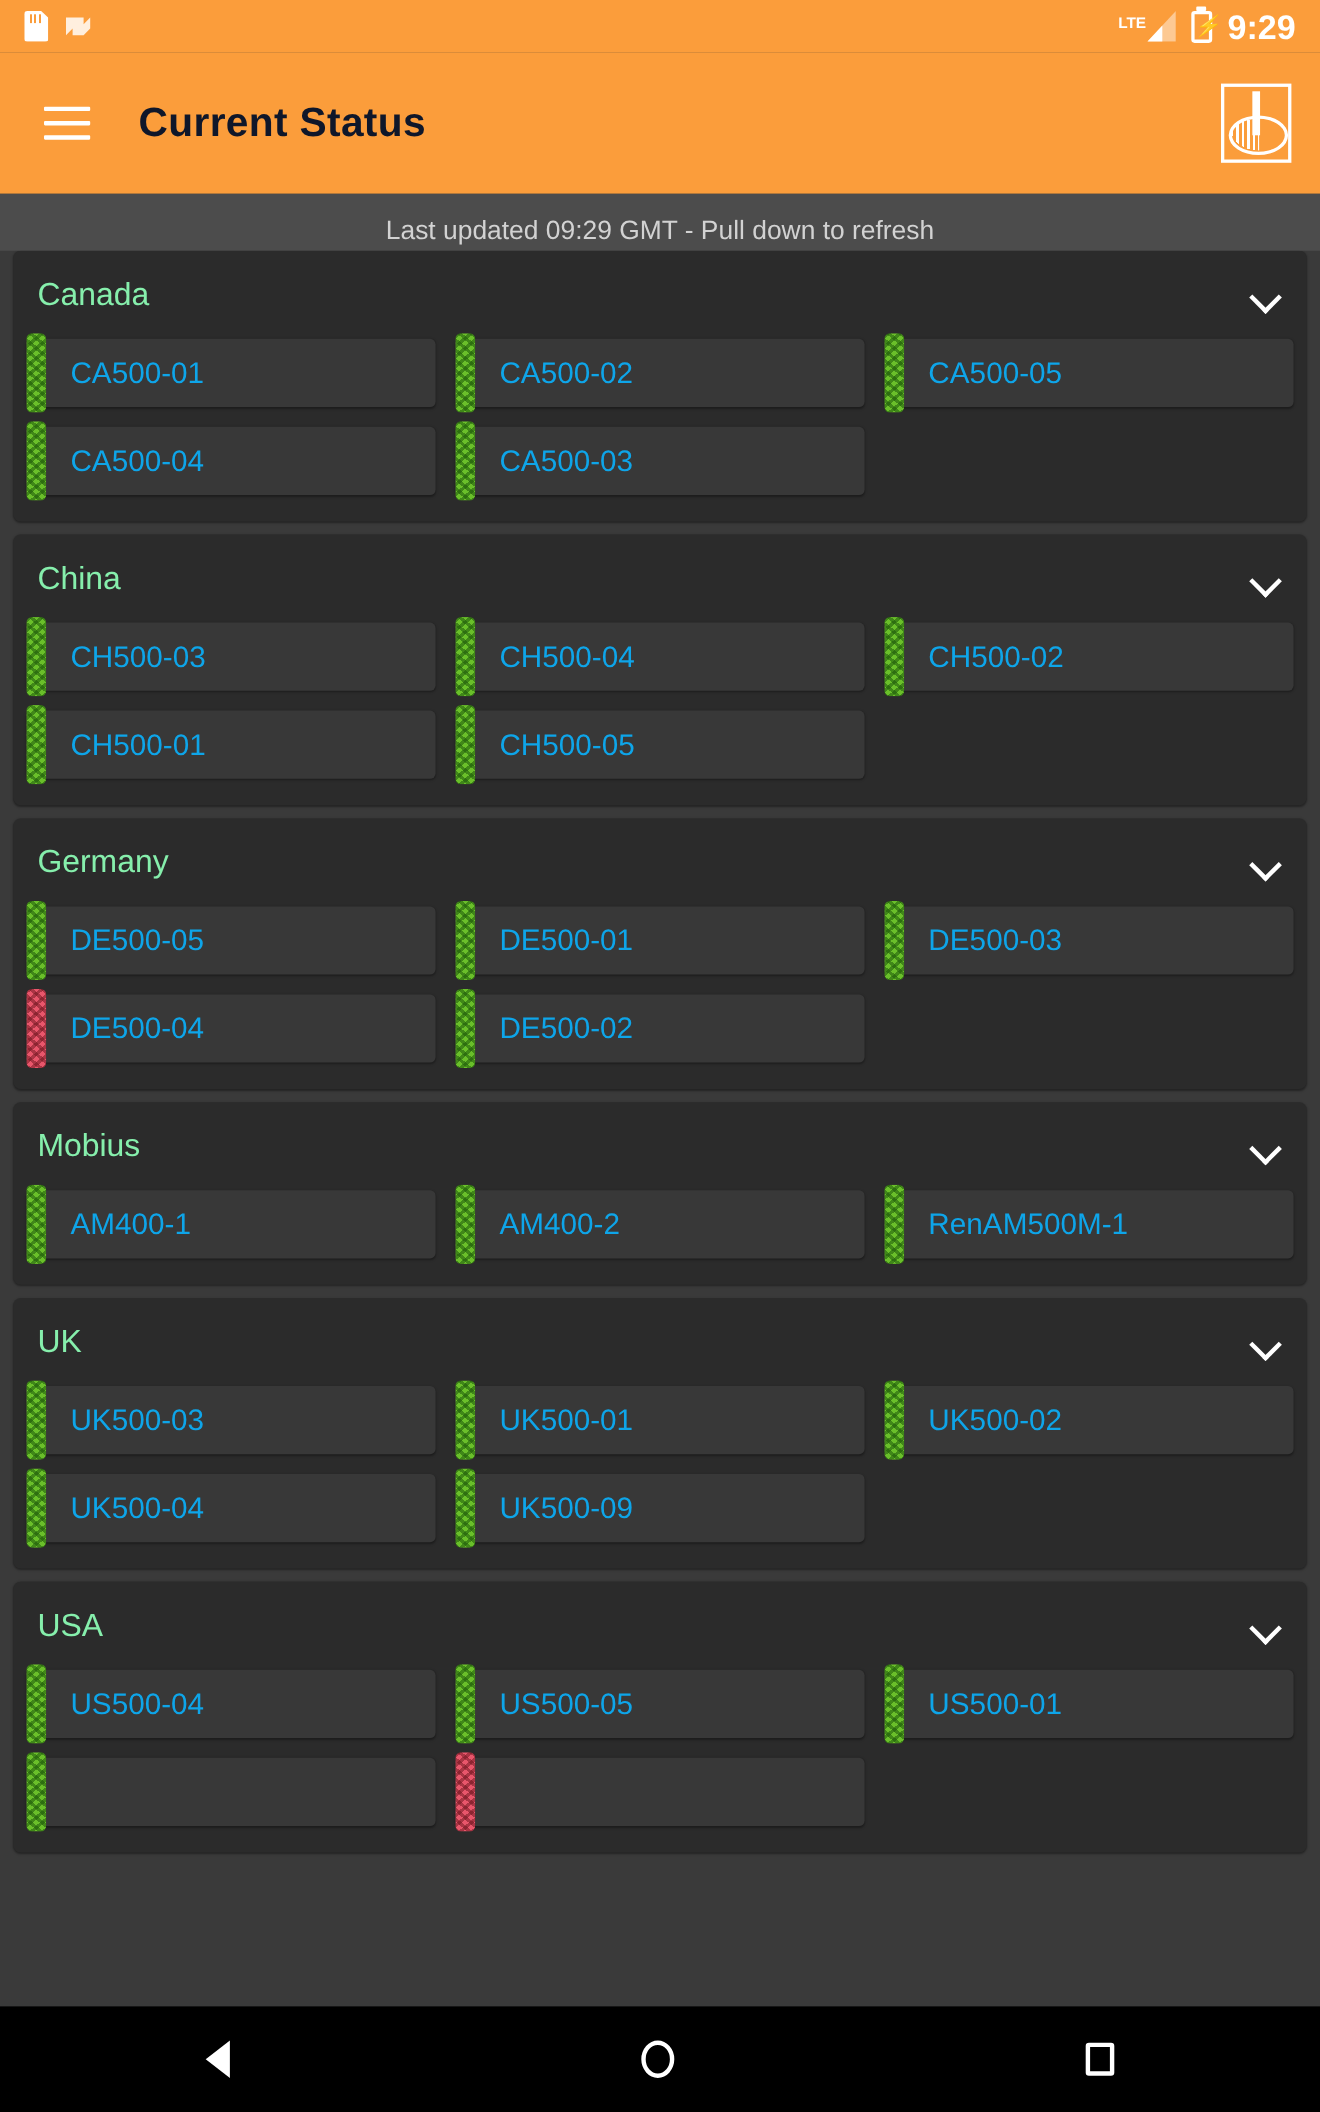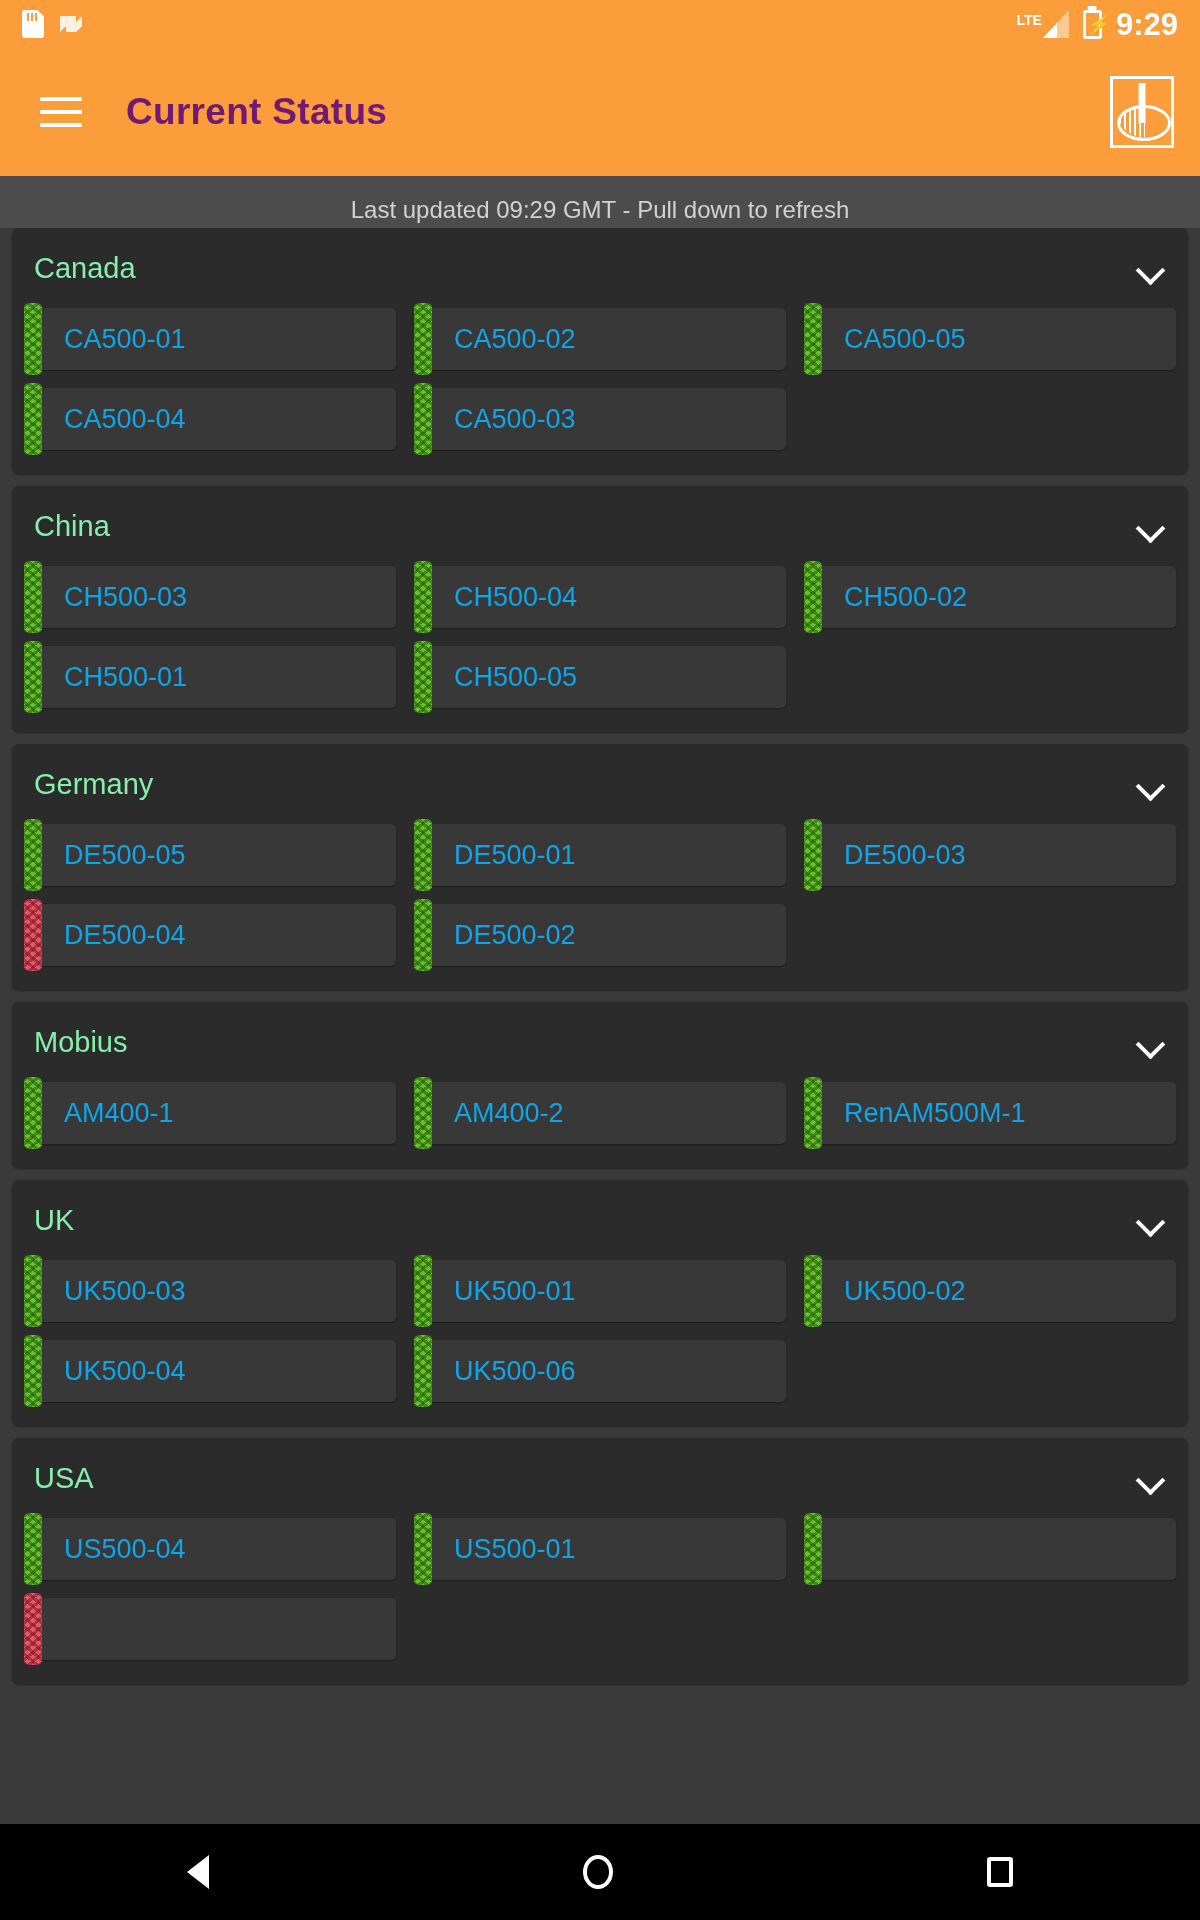--- a/index.html
+++ b/index.html
@@ -49,21 +49,21 @@
     width:9px; height:4px; background:#fff; border-radius:1px;
   }
   .icon-batt i{
     position:absolute; inset:0; display:block; color:#FB9D3B;
     font-size:19px; line-height:23px; text-align:center; font-weight:bold;
   }
 
   
   .appbar{
     height:128px; background:#FB9D3B; display:flex; align-items:center;
-    padding:0 26px; color:#701a75; position:relative;
+    padding:0 26px; color:#0f172a; position:relative;
   }
   .hamburger{ width:42px; height:30px; display:flex; flex-direction:column;
     justify-content:space-between; cursor:pointer; margin-left:14px; }
   .hamburger span{ display:block; height:4px; background:#fff; border-radius:1px; }
   .appbar-title{ font-size:37px; font-weight:bold; margin-left:44px; letter-spacing:.3px; }
   .brand-logo{ margin-left:auto; width:64px; height:72px; border:3px solid #fff;
     position:relative; overflow:hidden; }
   .brand-logo .stem{ position:absolute; left:50%; top:4px; width:7px; height:40px;
     background:#fff; transform:translateX(-50%); }
   .brand-logo .bowl{ position:absolute; left:4px; top:26px; width:54px; height:36px;
@@ -358,35 +358,41 @@
           </div>
           <div class="cell">
             <div class="machine">
               <div class="status-bar-ind ok"></div>
               <div class="machine-label">UK500-04</div>
             </div>
           </div>
           <div class="cell">
             <div class="machine">
               <div class="status-bar-ind ok"></div>
-              <div class="machine-label">UK500-06</div>
+              <div class="machine-label">UK500-09</div>
             </div>
           </div>
         </div>
       </div>
       <div class="group">
         <div class="group-header">
           <div class="group-title">USA</div>
           <div class="chev"></div>
         </div>
         <div class="grid">
           <div class="cell">
             <div class="machine">
               <div class="status-bar-ind ok"></div>
               <div class="machine-label">US500-04</div>
+            </div>
+          </div>
+          <div class="cell">
+            <div class="machine">
+              <div class="status-bar-ind ok"></div>
+              <div class="machine-label">US500-05</div>
             </div>
           </div>
           <div class="cell">
             <div class="machine">
               <div class="status-bar-ind ok"></div>
               <div class="machine-label">US500-01</div>
             </div>
           </div>
           <div class="cell">
             <div class="machine">

